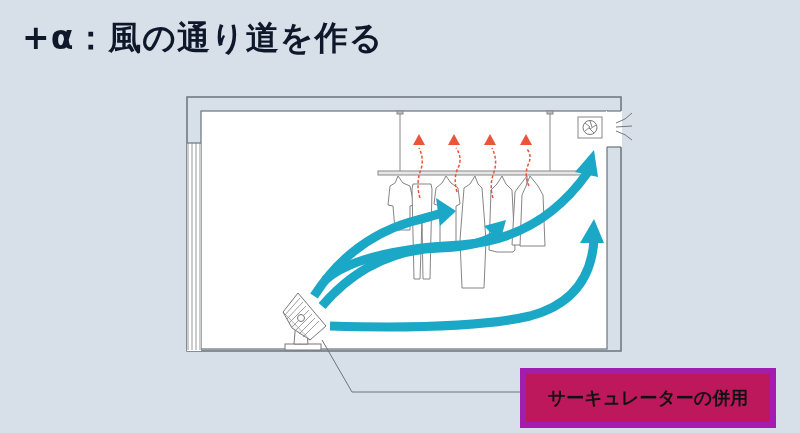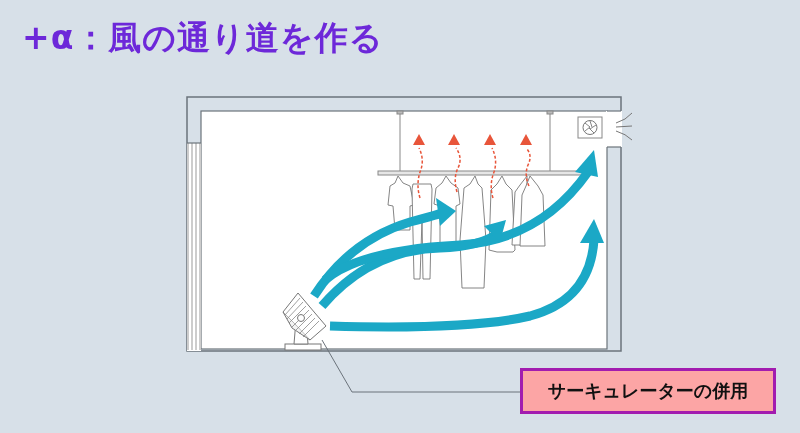--- a/index.html
+++ b/index.html
@@ -4,28 +4,28 @@
 <style>
   html, body { margin: 0; padding: 0; }
   body {
     width: 800px; height: 433px; overflow: hidden;
     background: #d7e0e8;
     font-family: "DejaVu Sans", "Liberation Sans", sans-serif;
     position: relative;
   }
   .title {
     position: absolute; left: 22px; top: 16px;
-    font-size: 33px; font-weight: bold; color: #6d28d9;
+    font-size: 33px; font-weight: bold; color: #0f172a;
     letter-spacing: 1px; white-space: nowrap;
   }
   svg.scene { position: absolute; left: 0; top: 0; }
   .label-box {
     position: absolute; left: 520px; top: 368px;
-    width: 256px; height: 46px;
-    background: #fca5a5; border: 3px solid #a21caf;
+    width: 256px; height: 60px;
+    background: #be185d; border: 6px solid #a21caf;
     box-sizing: border-box;
     display: flex; align-items: center; justify-content: center;
     font-size: 18px; font-weight: bold; color: #111; white-space: nowrap;
   }
 </style>
 </head>
 <body>
 
 <div class="title">+α：風の通り道を作る</div>
 

